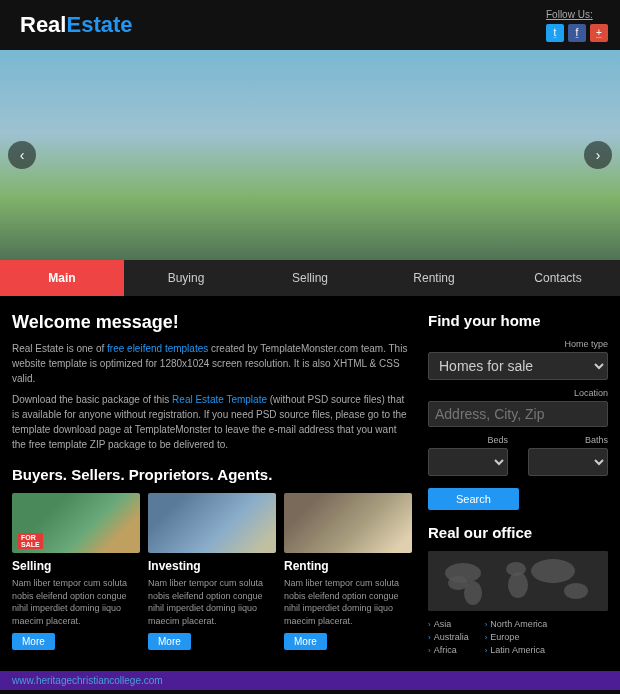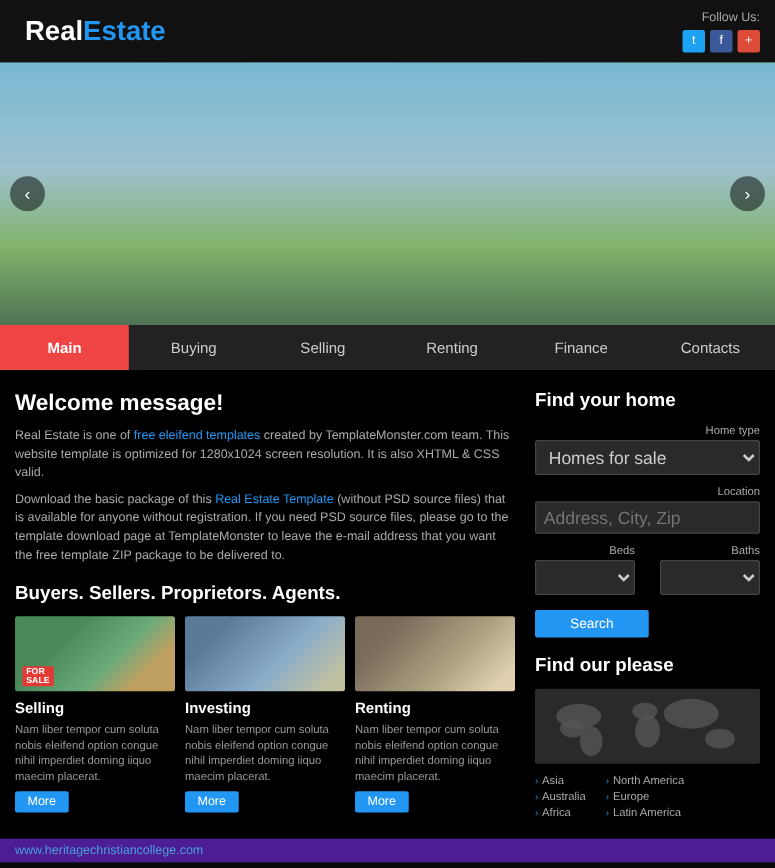--- a/index.html
+++ b/index.html
@@ -22,23 +22,24 @@
       padding: 8px 12px;
       position: relative;
     }
     .logo-box {
       background: #111;
       padding: 4px 8px;
     }
     .logo-real { color: #fff; font-size: 22px; font-weight: bold; }
     .logo-estate { color: #2196F3; font-size: 22px; font-weight: bold; }
     .follow-us {
-      text-align: right;
+      text-align: left;
       color: #aaa;
       font-size: 10px;
+      text-decoration: underline;
     }
     .follow-us span { display: block; margin-bottom: 4px; }
     .social-icons {
       display: flex;
       gap: 4px;
       justify-content: center;
     }
     .social-icon {
       width: 18px;
       height: 18px;
@@ -325,21 +326,20 @@
   <div class="hero-overlay"></div>
   <div class="hero-arrow left">‹</div>
   <div class="hero-arrow right">›</div>
 </div>
 
 <nav class="nav">
   <div class="nav-item active">Main</div>
   <div class="nav-item">Buying</div>
   <div class="nav-item">Selling</div>
   <div class="nav-item">Renting</div>
-  <div class="nav-item">Finance</div>
   <div class="nav-item">Contacts</div>
 </nav>
 
 <div class="content">
   <div class="content-left">
 
     <h2 class="welcome-title">Welcome message!</h2>
     <p class="welcome-text">
       Real Estate is one of <a>free eleifend templates</a> created by TemplateMonster.com team. This website template is optimized for 1280x1024 screen resolution. It is also XHTML &amp; CSS valid.
     </p>
@@ -410,21 +410,21 @@
           <option>1+</option>
           <option>2+</option>
         </select>
       </div>
     </div>
 
     <button class="search-btn">Search</button>
 
     
     <div class="office-section">
-      <div class="sidebar-title">Find our please</div>
+      <div class="sidebar-title">Real our office</div>
 
       <div class="world-map">
         <svg class="world-map-svg" viewBox="0 0 180 60" xmlns="http://www.w3.org/2000/svg">
           <rect width="180" height="60" fill="#2a2a2a"></rect>
 
           <ellipse cx="35" cy="22" rx="18" ry="10" fill="#555" opacity="0.8"></ellipse>
           <ellipse cx="30" cy="32" rx="10" ry="7" fill="#555" opacity="0.8"></ellipse>
 
           <ellipse cx="45" cy="42" rx="9" ry="12" fill="#555" opacity="0.8"></ellipse>
 

